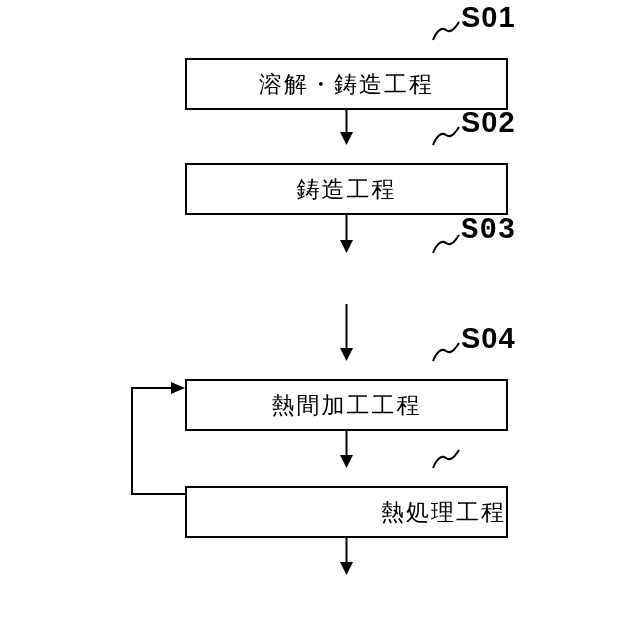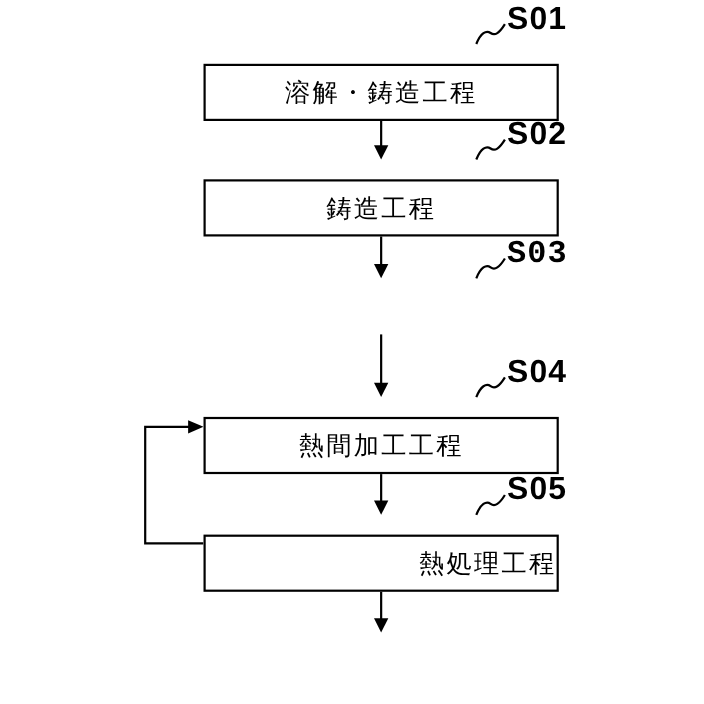--- a/index.html
+++ b/index.html
@@ -125,15 +125,14 @@
     <span class="node-label">熱間加工工程</span>
   </div>
   <div class="node n5">
     <span class="node-label">熱処理工程</span>
   </div>
 
   <div class="step-id s1">S01</div>
   <div class="step-id s2">S02</div>
   <div class="step-id s3">S03</div>
   <div class="step-id s4">S04</div>
-  <div class="step-id s5">S05</div>
 
 </div>
 
 </body></html>

